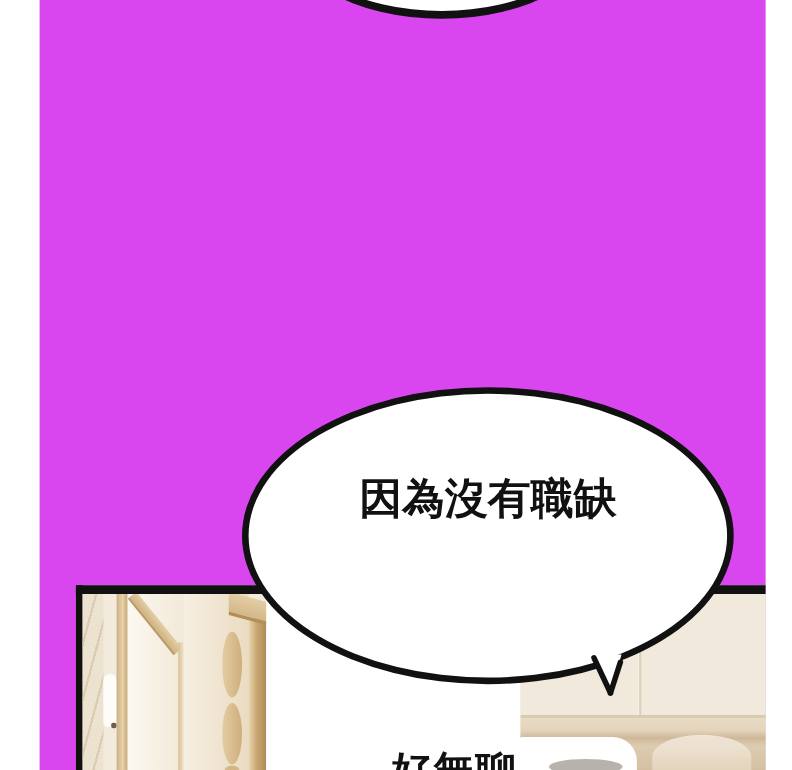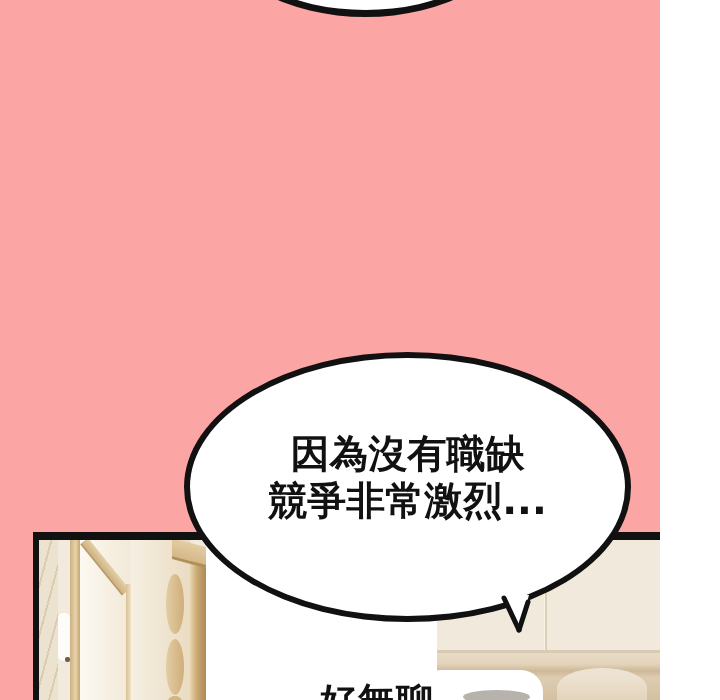--- a/index.html
+++ b/index.html
@@ -1,17 +1,17 @@
 <!DOCTYPE html>
 <html><head>
 <meta charset="utf-8">
 <style>
   html,body{margin:0;padding:0;background:#ffffff;}
-  .page{position:relative;width:660px;height:700px;overflow:hidden;background:#fca5a5;
-        font-family:"DejaVu Sans",sans-serif;}
+  .page{position:relative;width:660px;height:700px;overflow:hidden;background:#d946ef;
+        font-family:"DejaVu Sans",sans-serif;margin-left:36px;}
   .abs{position:absolute;}
 
   
   .top-bubble{left:220px;top:-151px;width:291px;height:168px;background:#fff;
     border:7px solid #111;border-radius:50%;box-sizing:border-box;z-index:2;}
 
   
   .panel{left:33px;top:532px;width:657px;height:168px;box-sizing:border-box;
     border-top:8px solid #111;border-left:6px solid #111;border-right:7px solid #111;
     background:#f2ebdd;overflow:hidden;z-index:1;}
@@ -100,21 +100,20 @@
       <div class="toilet-shadow"></div>
     </div>
   </div>
 
   <div class="abs rect-bubble"></div>
   <div class="abs bottom-text">好無聊</div>
 
   <div class="abs main-bubble"></div>
   <div class="abs main-text">
     <div>因為沒有職缺</div>
-    <div>競爭非常激烈...</div>
   </div>
 
   <svg class="abs tail" width="50" height="55">
     <polygon points="10,12 34,12 24,48" fill="#ffffff"></polygon>
     <line x1="9" y1="15" x2="24" y2="47" stroke="#111" stroke-width="5" stroke-linecap="round"></line>
     <line x1="33" y1="19" x2="24" y2="47" stroke="#111" stroke-width="5" stroke-linecap="round"></line>
   </svg>
 
 </div>
 

